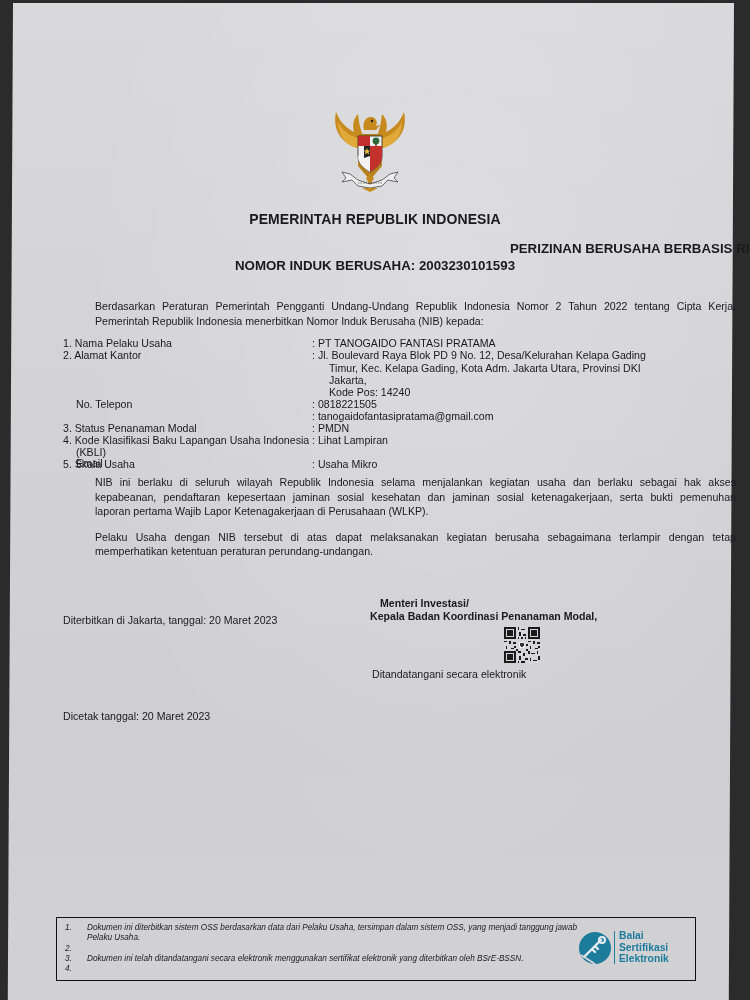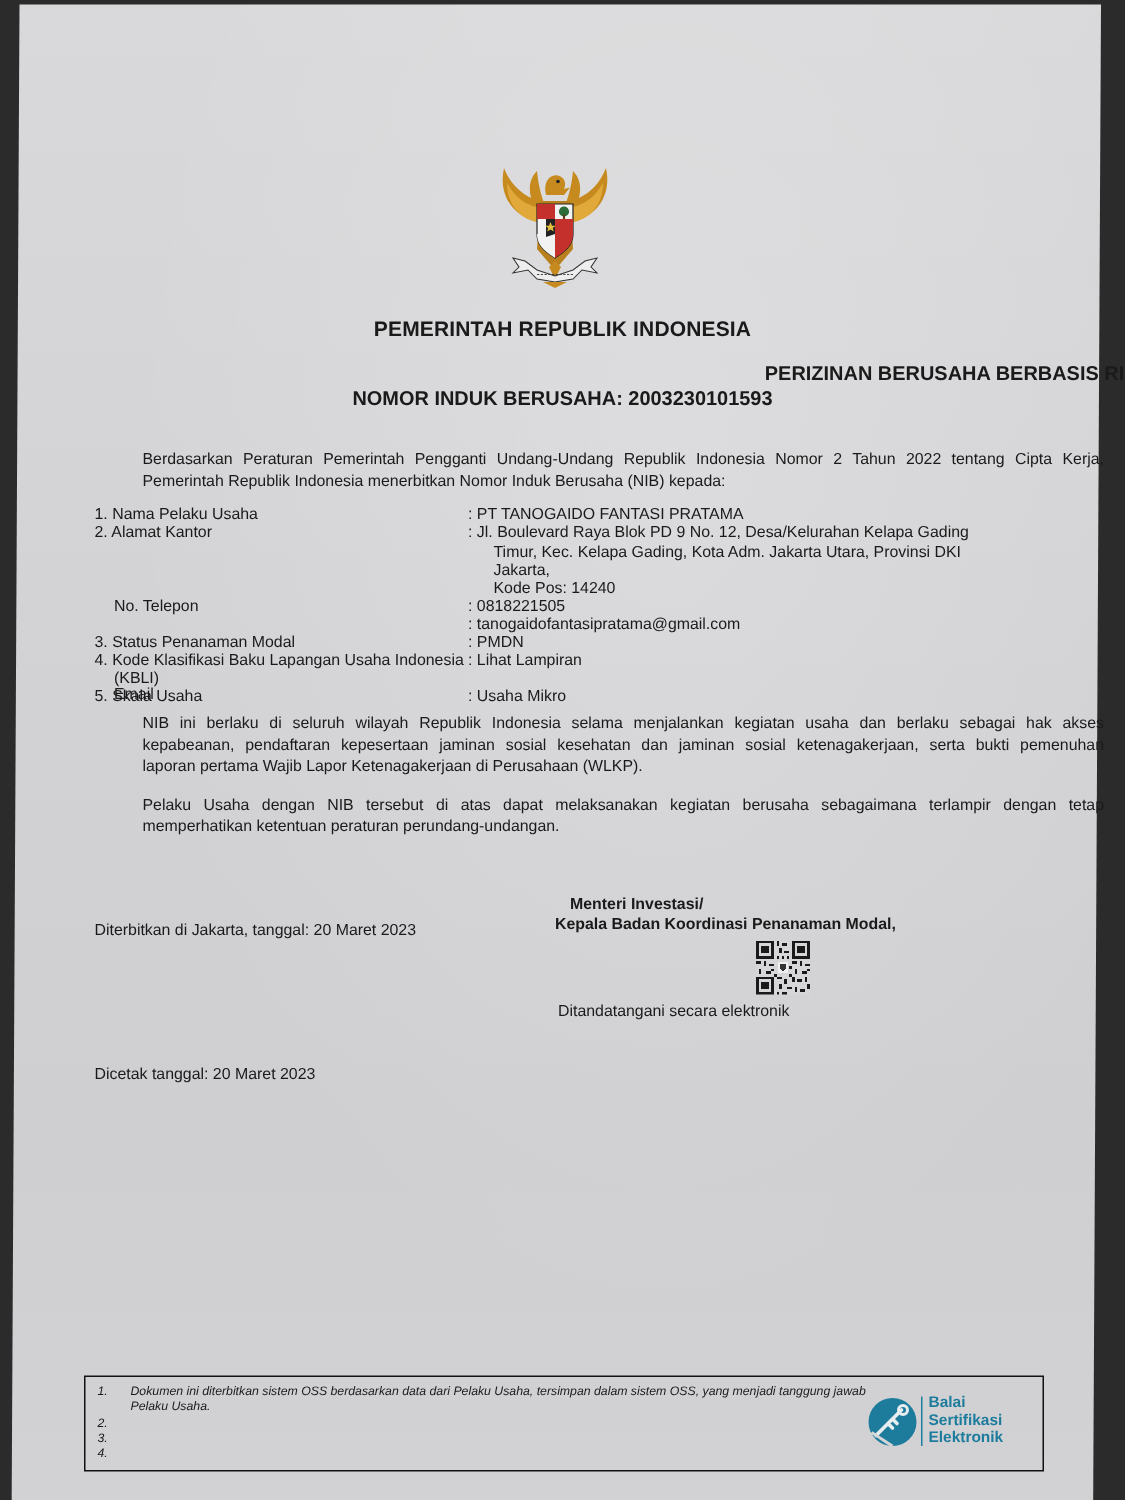--- a/index.html
+++ b/index.html
@@ -185,20 +185,21 @@
 <div class="right-block" style="top:668px; left:372px;">Ditandatangani secara elektronik</div>
 
 <div class="abs" style="left:63px; top:710px; font-size:10.6px;">Dicetak tanggal: 20 Maret 2023</div>
 
 <div class="footer-box">
   <div class="fn fn-num" style="top:5px;">1.</div>
   <div class="fn fn-txt" style="top:5px;">Dokumen ini diterbitkan sistem OSS berdasarkan data dari Pelaku Usaha, tersimpan dalam sistem OSS, yang menjadi tanggung jawab</div>
   <div class="fn fn-txt" style="top:15px;">Pelaku Usaha.</div>
   <div class="fn fn-num" style="top:26px;">2.</div>
   <div class="fn fn-num" style="top:36px;">3.</div>
+  <div class="fn fn-txt" style="top:36px;">Dokumen ini telah ditandatangani secara elektronik menggunakan sertifikat elektronik yang diterbitkan oleh BSrE-BSSN.</div>
   <div class="fn fn-num" style="top:46px;">4.</div>
 </div>
 
 <svg class="bsre-logo" viewBox="0 0 34 34">
   <circle cx="17" cy="17" r="16" fill="#1d7c9c"></circle>
   <path d="M6 26 L19 13 M19 13 L23 9 M14 18 L17 21 M17 15 L20 18" stroke="#e8eef0" stroke-width="2.4" stroke-linecap="round" fill="none"></path>
   <circle cx="24" cy="9" r="3" fill="none" stroke="#e8eef0" stroke-width="2"></circle>
   <path d="M3 24 C8 27 12 30 17 33" stroke="#d6d6d8" stroke-width="2" fill="none"></path>
 </svg>
 <div class="bsre-sep"></div>

